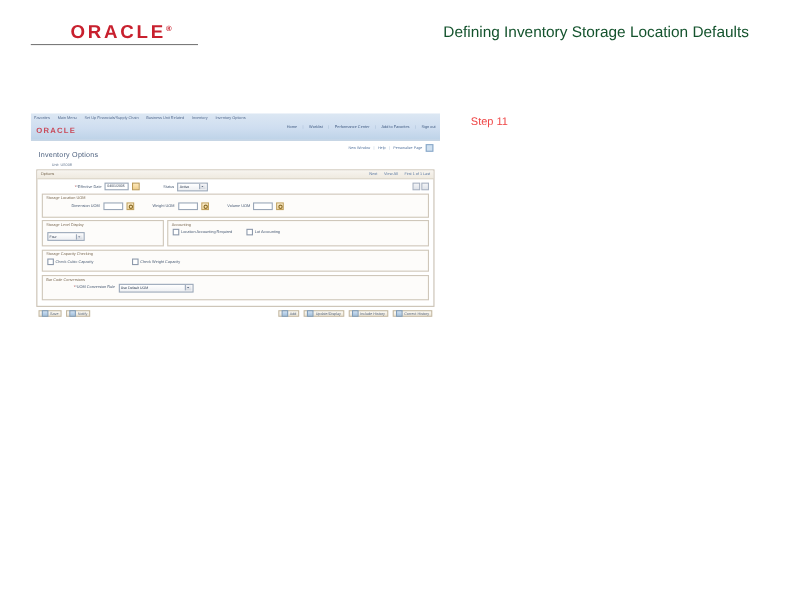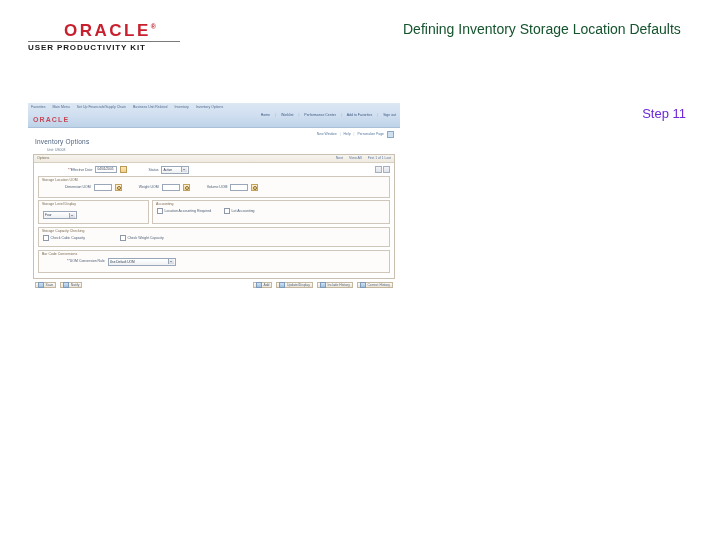--- a/index.html
+++ b/index.html
@@ -64,24 +64,23 @@
   }
 
   
   .step-panel {
     position: absolute;
     left: 428px;
     top: 106px;
     width: 258px;
   }
   .step-label {
-    font-size: 13px;
-    color: #6d28d9;
+    font-size: 10px;
+    color: #ef4444;
     margin-bottom: 29px;
-    text-align: right;
   }
   .step-body {
     font-size: 12.5px;
     line-height: 17.2px;
     color: #000;
   }
   .step-body b { font-weight: bold; }
 
   
   .app-shot {
@@ -376,21 +375,20 @@
   }
 </style>
 </head>
 <body>
 
 <div class="logo-block">
   <div class="logo-oracle">
     <span>ORACLE</span><sup>®</sup>
   </div>
   <div class="logo-rule"></div>
-  <div class="logo-upk">USER PRODUCTIVITY KIT</div>
 </div>
 
 <div class="slide-title">Defining Inventory Storage Location Defaults</div>
 
 <div class="step-panel">
   <div class="step-label">Step 11</div>
 </div>
 
 <div class="app-shot">
 

